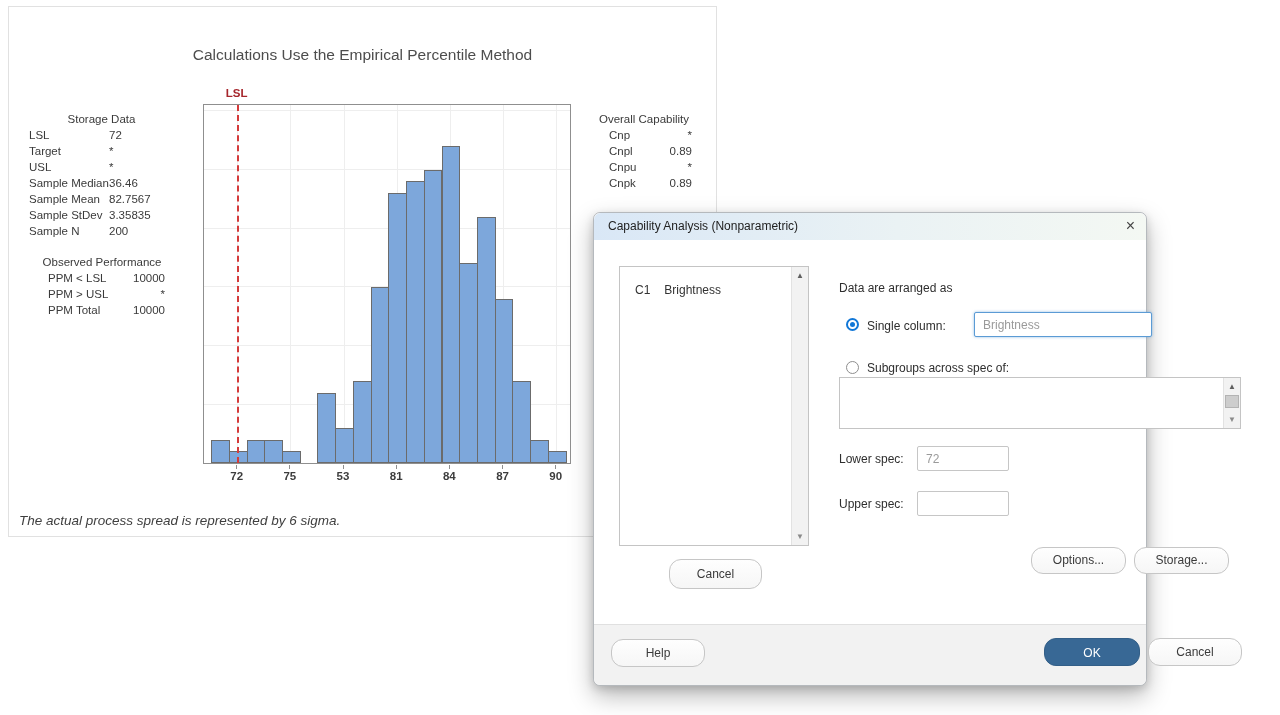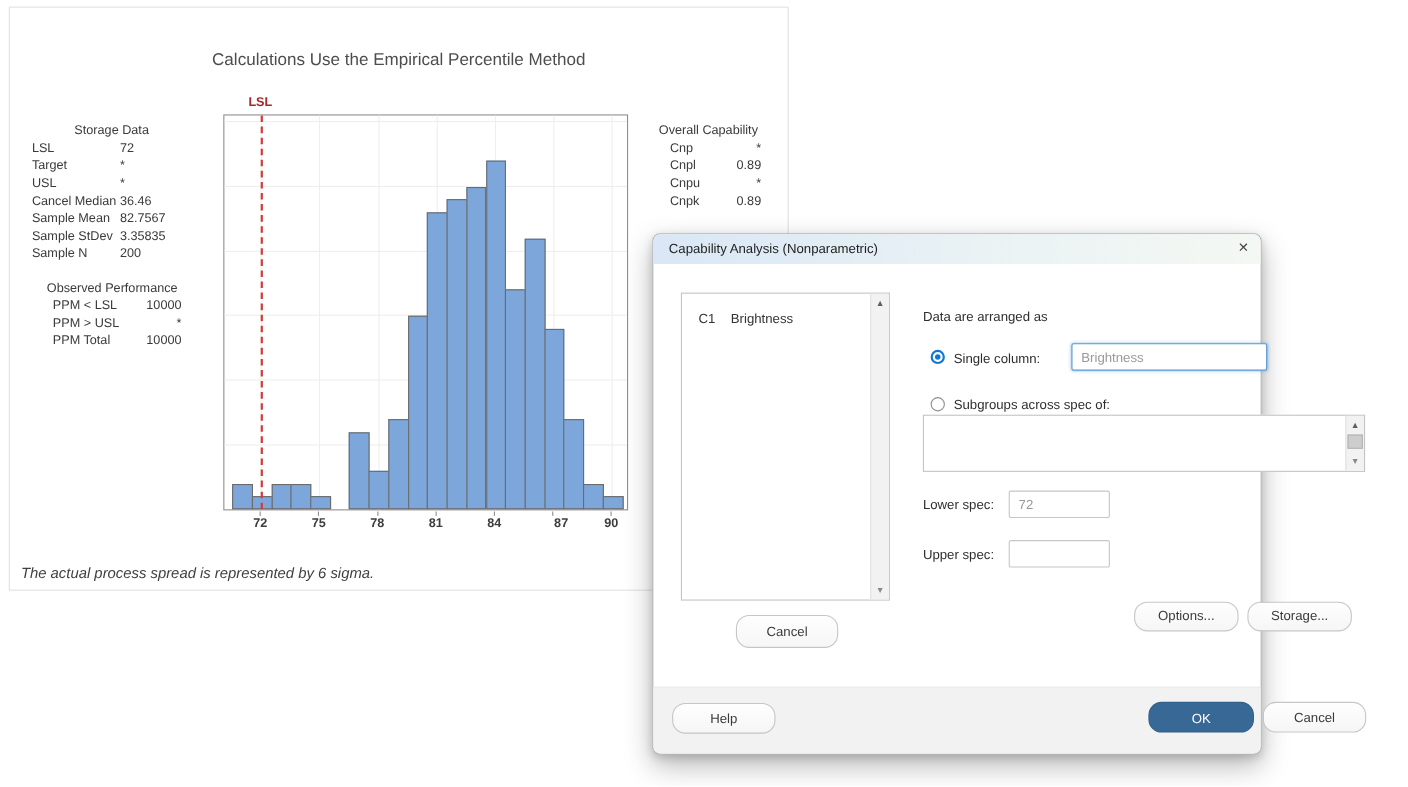--- a/index.html
+++ b/index.html
@@ -99,21 +99,21 @@
 <div class="page">
 
   <div class="report-card">
     <div class="report-subtitle">Calculations Use the Empirical Percentile Method</div>
 
     <div class="stat-block pd-block">
       <div class="stat-title">Storage Data</div>
       <div class="stat-row"><span>LSL</span><span class="stat-val-left">72</span></div>
       <div class="stat-row"><span>Target</span><span class="stat-val-left">*</span></div>
       <div class="stat-row"><span>USL</span><span class="stat-val-left">*</span></div>
-      <div class="stat-row"><span>Cancel Median</span><span class="stat-val-left">36.46</span></div>
+      <div class="stat-row"><span>Sample Median</span><span class="stat-val-left">36.46</span></div>
       <div class="stat-row"><span>Sample Mean</span><span class="stat-val-left">82.7567</span></div>
       <div class="stat-row"><span>Sample StDev</span><span class="stat-val-left">3.35835</span></div>
       <div class="stat-row"><span>Sample N</span><span class="stat-val-left">200</span></div>
     </div>
 
     <div class="stat-block op-block">
       <div class="stat-title">Observed Performance</div>
       <div class="stat-row"><span>PPM &lt; LSL</span><span class="stat-val-right">10000</span></div>
       <div class="stat-row"><span>PPM &gt; USL</span><span class="stat-val-right">*</span></div>
       <div class="stat-row"><span>PPM Total</span><span class="stat-val-right">10000</span></div>
@@ -162,27 +162,27 @@
         <div class="bar" style="left: 326.121px; width: 18.724px; height: 23.4754px; background: rgb(125, 167, 219); border-color: rgb(107, 107, 107);"></div>
         <div class="bar" style="left: 343.845px; width: 18.724px; height: 11.7377px; background: rgb(125, 167, 219); border-color: rgb(107, 107, 107);"></div>
         <div class="lsl-line" style="left: 32.6755px; border-left-color: rgb(212, 58, 58);"></div>
       </div>
     <div class="tickrow">
         <div class="tickmark" style="left: 33.1755px;"></div>
         <div class="ticklabel" style="left: 33.6755px;">72</div>
         <div class="tickmark" style="left: 86.3475px;"></div>
         <div class="ticklabel" style="left: 86.8475px;">75</div>
         <div class="tickmark" style="left: 139.519px;"></div>
-        <div class="ticklabel" style="left: 140.019px;">78</div>
+        <div class="ticklabel" style="left: 140.019px;">53</div>
         <div class="tickmark" style="left: 192.691px;"></div>
         <div class="ticklabel" style="left: 193.191px;">81</div>
         <div class="tickmark" style="left: 245.863px;"></div>
         <div class="ticklabel" style="left: 246.363px;">84</div>
         <div class="tickmark" style="left: 299.035px;"></div>
-        <div class="ticklabel" style="left: 299.535px; text-align: right;">87</div>
+        <div class="ticklabel" style="left: 299.535px;">87</div>
         <div class="tickmark" style="left: 352.207px;"></div>
         <div class="ticklabel" style="left: 352.707px;">90</div>
       </div>
 
     <div class="footnote">The actual process spread is represented by 6 sigma.</div>
   </div>
 
   <div class="dialog">
     <div class="titlebar">
       <span class="titlebar-text">Capability Analysis (Nonparametric)</span>

